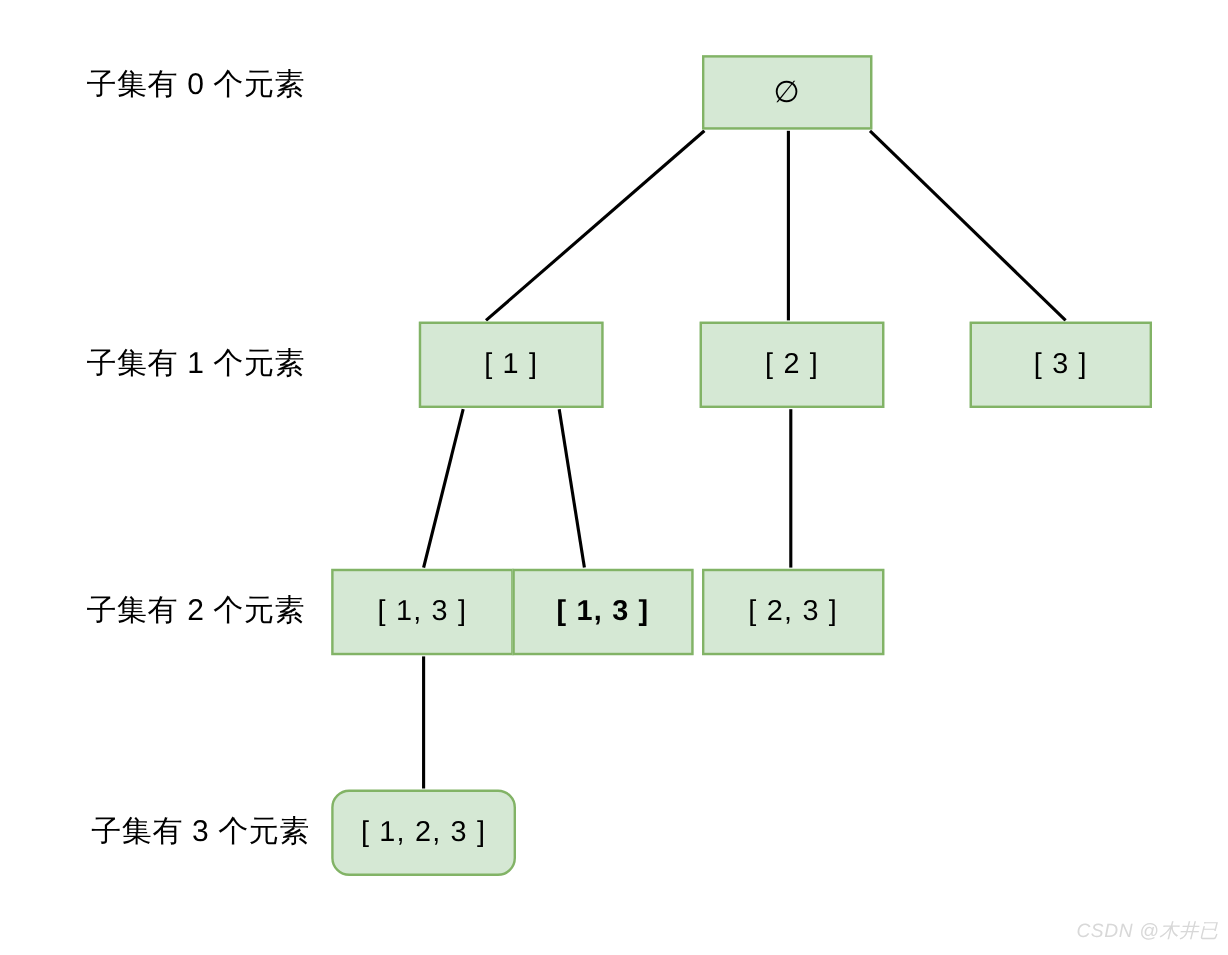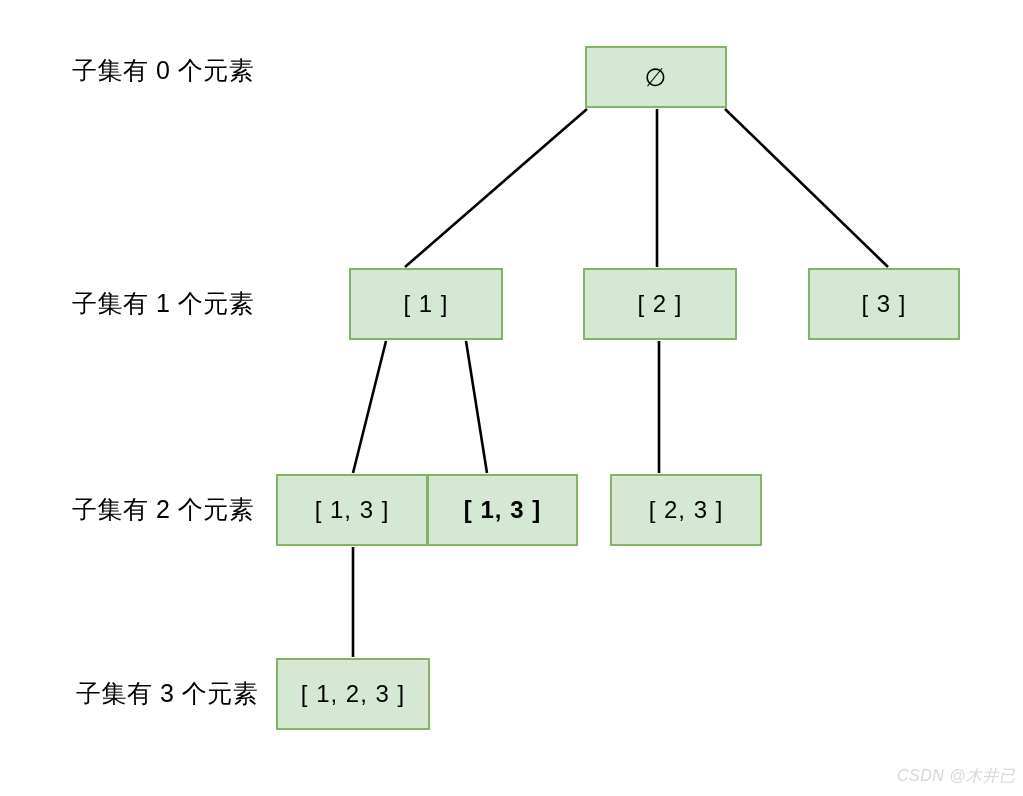--- a/index.html
+++ b/index.html
@@ -79,18 +79,18 @@
       <div class="row-label" style="left: 48px; top: 497px; text-align: center;">子集有 2 个元素</div>
       <div class="row-label" style="left: 52px; top: 681px;">子集有 3 个元素</div>
     </div>
   <div id="nodes-layer">
       <div class="node empty-set" style="left: 585px; top: 46px; width: 142px; height: 62px;">∅</div>
       <div class="node" style="left: 349px; top: 268px; width: 154px; height: 72px;">[ 1 ]</div>
       <div class="node" style="left: 583px; top: 268px; width: 154px; height: 72px;">[ 2 ]</div>
       <div class="node" style="left: 808px; top: 268px; width: 152px; height: 72px;">[ 3 ]</div>
       <div class="node" style="left: 276px; top: 474px; width: 152px; height: 72px;">[ 1, 3 ]</div>
       <div class="node" style="left: 427px; top: 474px; width: 151px; height: 72px; font-weight: bold;">[ 1, 3 ]</div>
-      <div class="node" style="left: 610px; top: 474px; width: 152px; height: 72px;">[ 2, 3 ]</div>
-      <div class="node" style="left: 276px; top: 658px; width: 154px; height: 72px;">[ 1, 2, 3 ]</div>
+      <div class="node" style="left: 585px; top: 474px; width: 152px; height: 72px;">[ 2, 3 ]</div>
+      <div class="node" style="left: 276px; top: 658px; width: 154px; height: 72px; border-radius: 15px;">[ 1, 2, 3 ]</div>
     </div>
 
   <div class="watermark" style="left: 897px; top: 766px;">CSDN @木井已</div>
 </div>
 
 </body></html>

